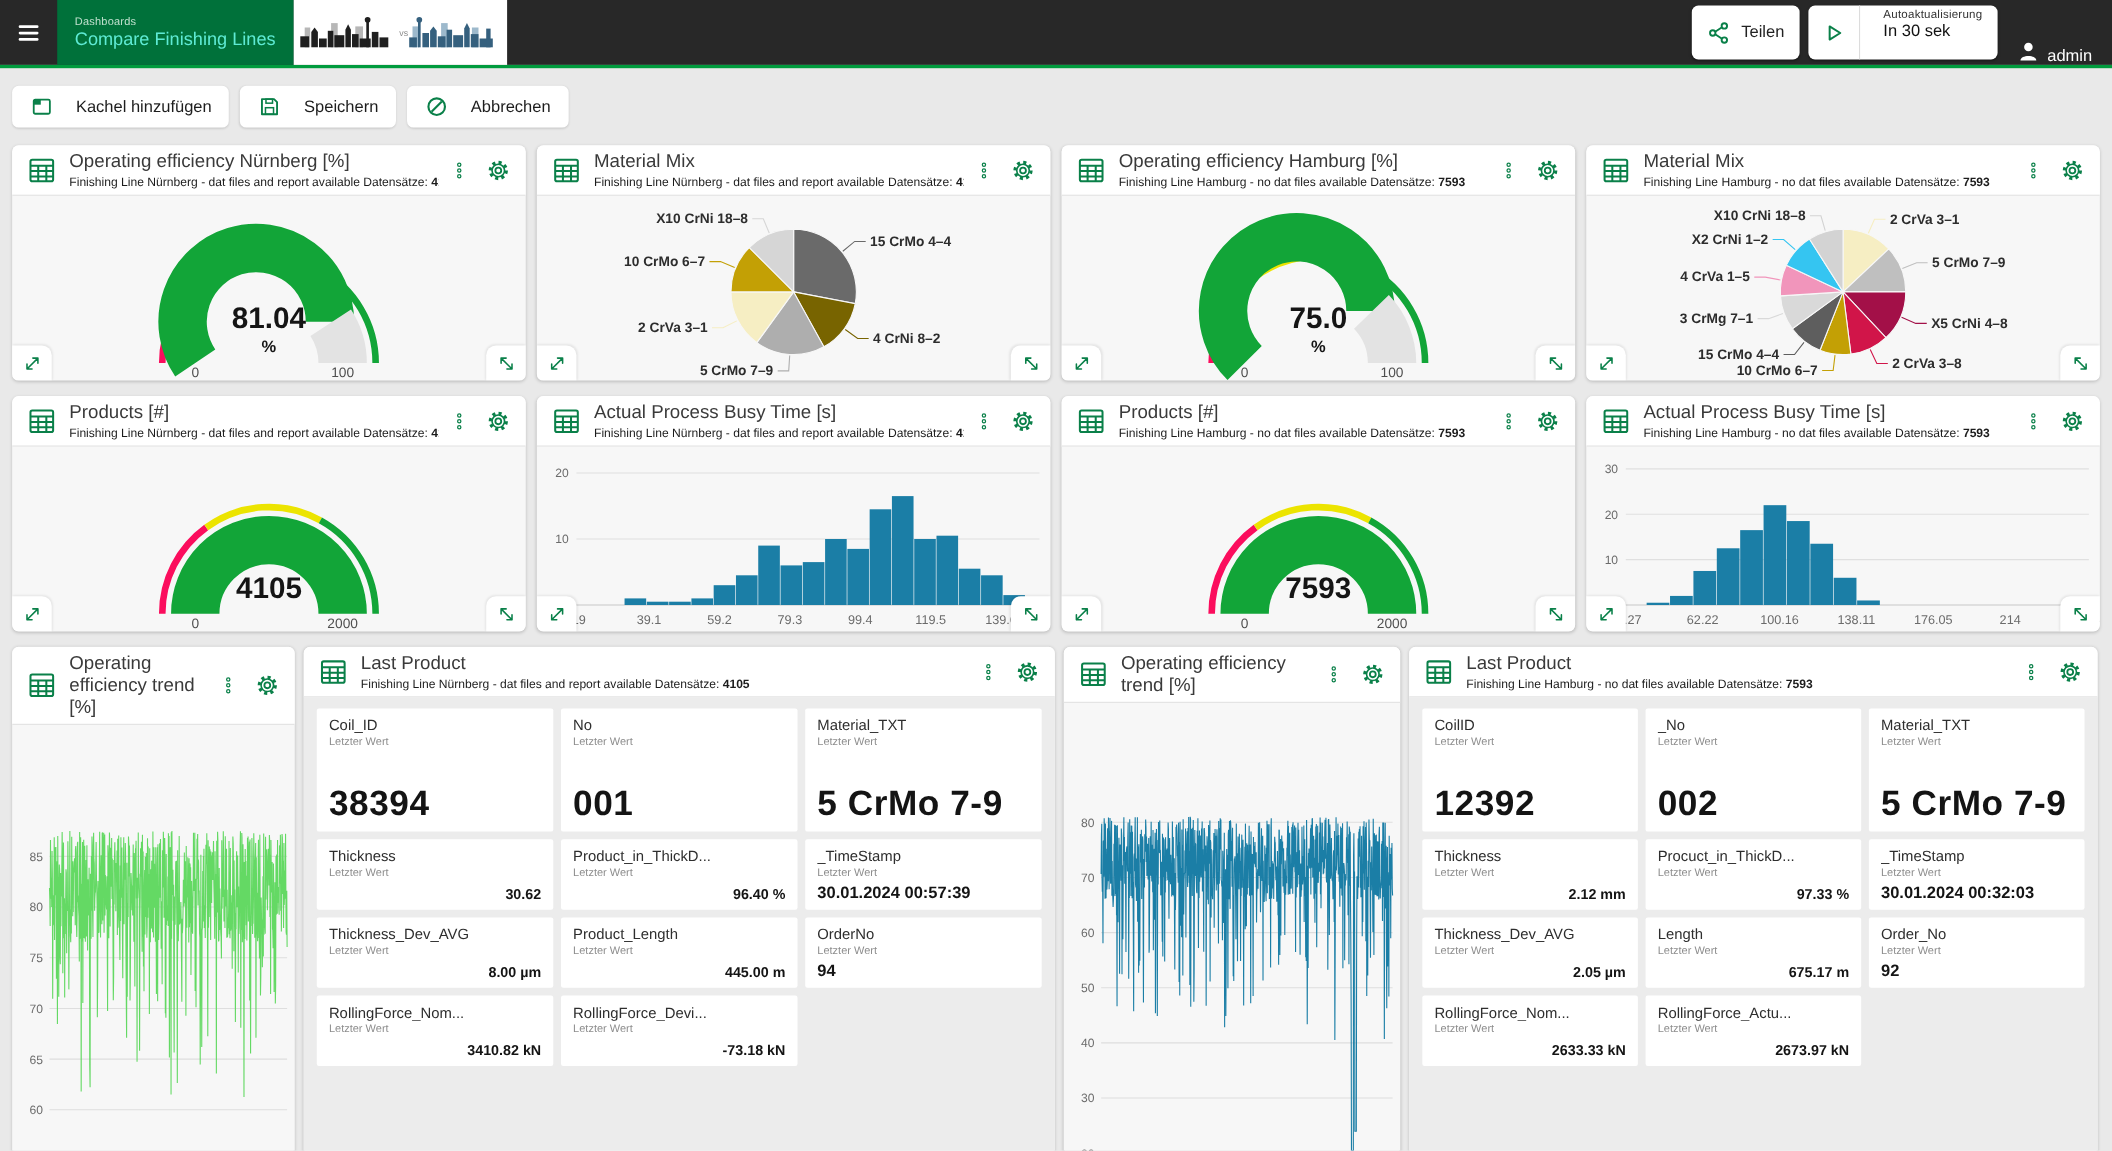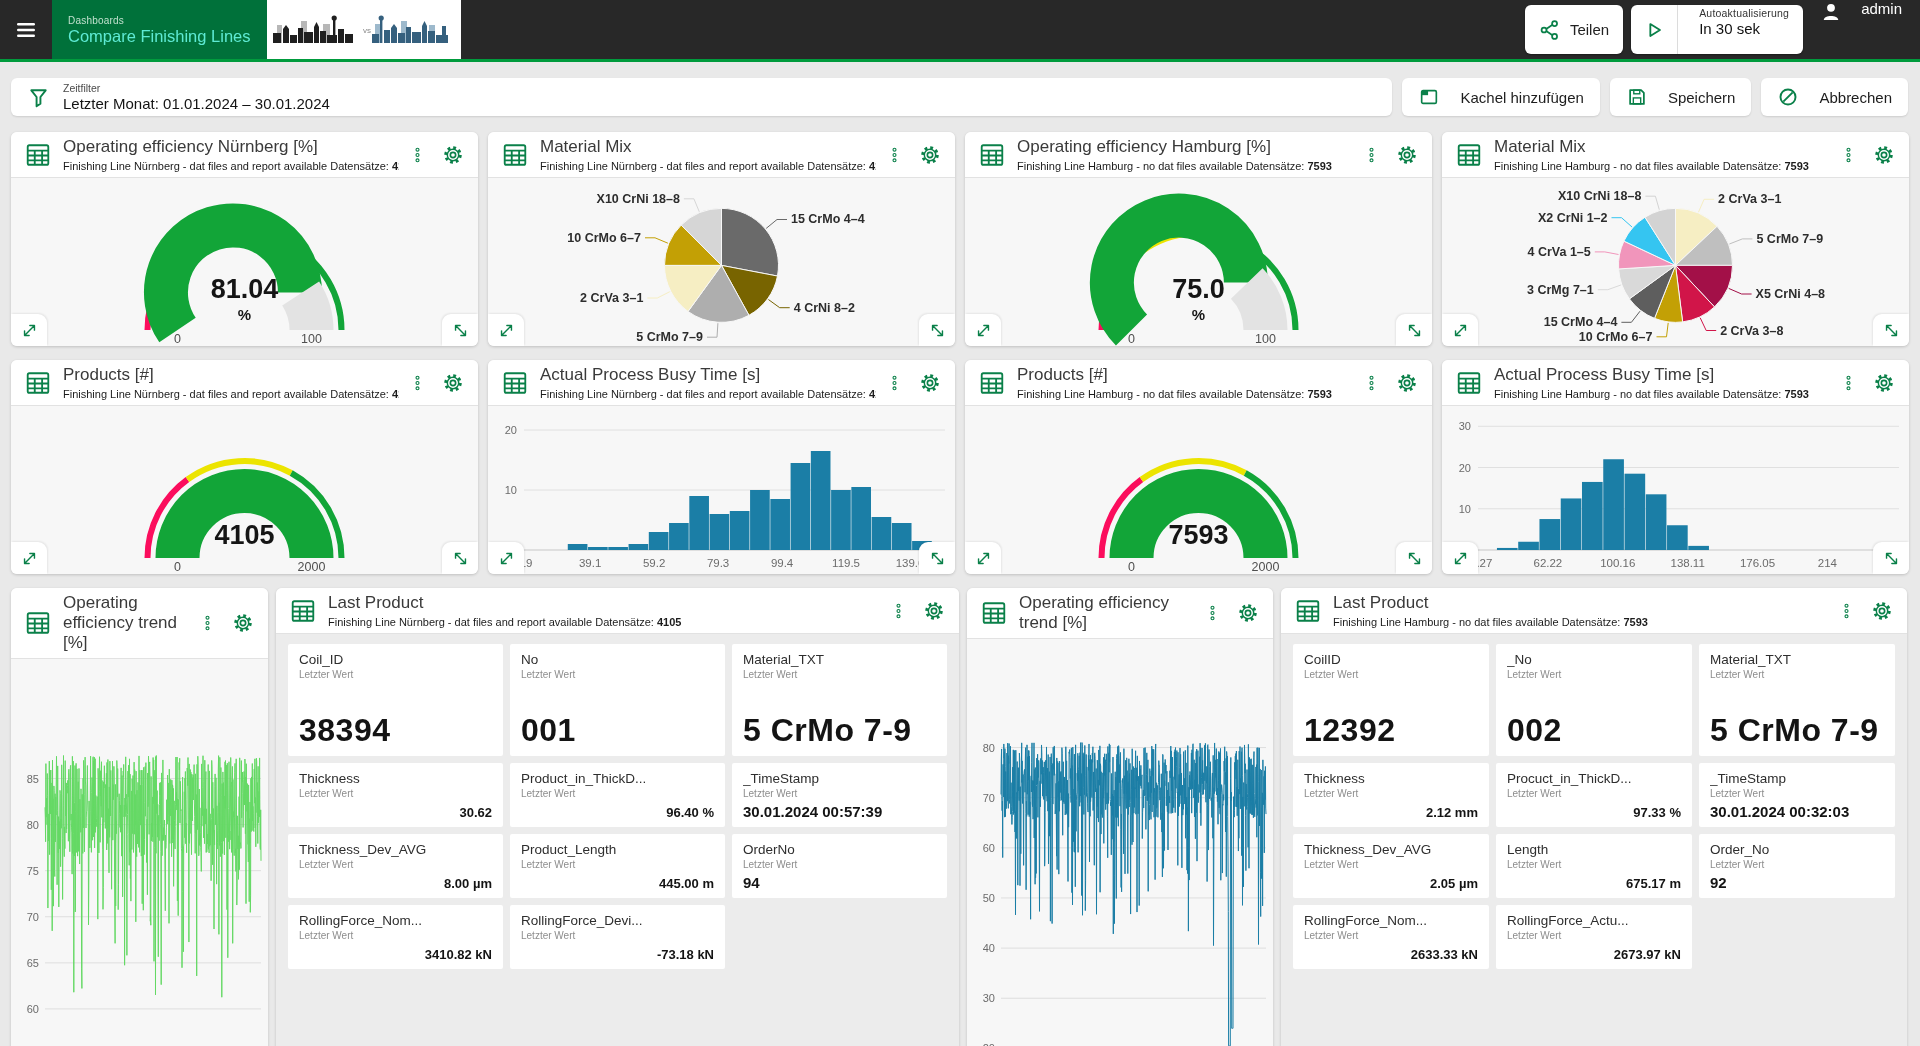--- a/index.html
+++ b/index.html
@@ -15,21 +15,21 @@
   .title-crumb { font-size:10px; color:#bfe0cd; letter-spacing:.2px; }
   .title-main { font-size:16.5px; color:#5eead4; margin-top:1px; white-space:nowrap; }
   .skyline { width:194px; background:#fff; display:flex; align-items:center; justify-content:center; }
   .topbar-spacer { flex:1; }
   .tb-btn { background:#fff; border-radius:6px; margin:5px 4px; display:flex; align-items:center; padding:0 14px; gap:9px; font-size:15px; color:#222; cursor:pointer; box-shadow:0 1px 2px rgba(0,0,0,.35); }
   .tb-refresh { padding:0; }
   .tb-refresh .play-wrap { padding:0 12px; display:flex; align-items:center; height:100%; border-right:1px solid #dcdcdc; }
   .tb-refresh .rf-text { padding:2px 14px 18px 12px; display:flex; flex-direction:column; justify-content:center; }
   .rf-small { font-size:10.5px; color:#333; letter-spacing:.2px; }
   .rf-big { font-size:15px; color:#111; margin-top:1px; }
-  .user { display:flex; align-items:flex-start; gap:18px; color:#fff; font-size:15px; padding:0 18px 0 12px; cursor:pointer; }
+  .user { display:flex; align-items:flex-end; gap:5px; color:#fff; font-size:15px; padding:0 18px 0 12px; cursor:pointer; }
   .green-line { height:3px; background:#009b3d; }
   
   .filter-row { display:flex; align-items:stretch; margin:16px 12px 0 11px; gap:10px; height:38px; }
   .filter-bar { flex:1; background:#fff; border-radius:6px; display:flex; align-items:center; padding:0 16px; gap:13px; box-shadow:0 1px 2px rgba(0,0,0,.12); cursor:pointer; }
   .f-label { font-size:10.5px; color:#4a4a4a; }
   .f-value { font-size:15px; color:#141414; margin-top:1px; }
   .action-btn { background:#fff; border-radius:6px; display:flex; align-items:center; gap:20px; padding:0 16px; font-size:15px; color:#1d1d1d; box-shadow:0 1px 2px rgba(0,0,0,.12); cursor:pointer; white-space:nowrap; }
   
   .dash { position:absolute; left:11px; top:132px; right:11px; }
   .row { display:flex; gap:10px; margin-bottom:14px; }
@@ -216,29 +216,20 @@
   <div class="user">
     <svg width="24" height="24">
         <use href="#sym-person"></use>
       </svg>
     <span>admin</span>
   </div>
 </div>
 <div class="green-line"></div>
 
 <div class="filter-row">
-  <div class="filter-bar">
-    <svg width="23" height="23">
-        <use href="#sym-funnel"></use>
-      </svg>
-    <div>
-      <div class="f-label">Zeitfilter</div>
-      <div class="f-value">Letzter Monat: 01.01.2024 – 30.01.2024</div>
-    </div>
-  </div>
   <div class="action-btn">
     <svg width="22" height="22">
         <use href="#sym-tile-add"></use>
       </svg>
     <span>Kachel hinzufügen</span>
   </div>
   <div class="action-btn">
     <svg width="22" height="22">
         <use href="#sym-save"></use>
       </svg>

